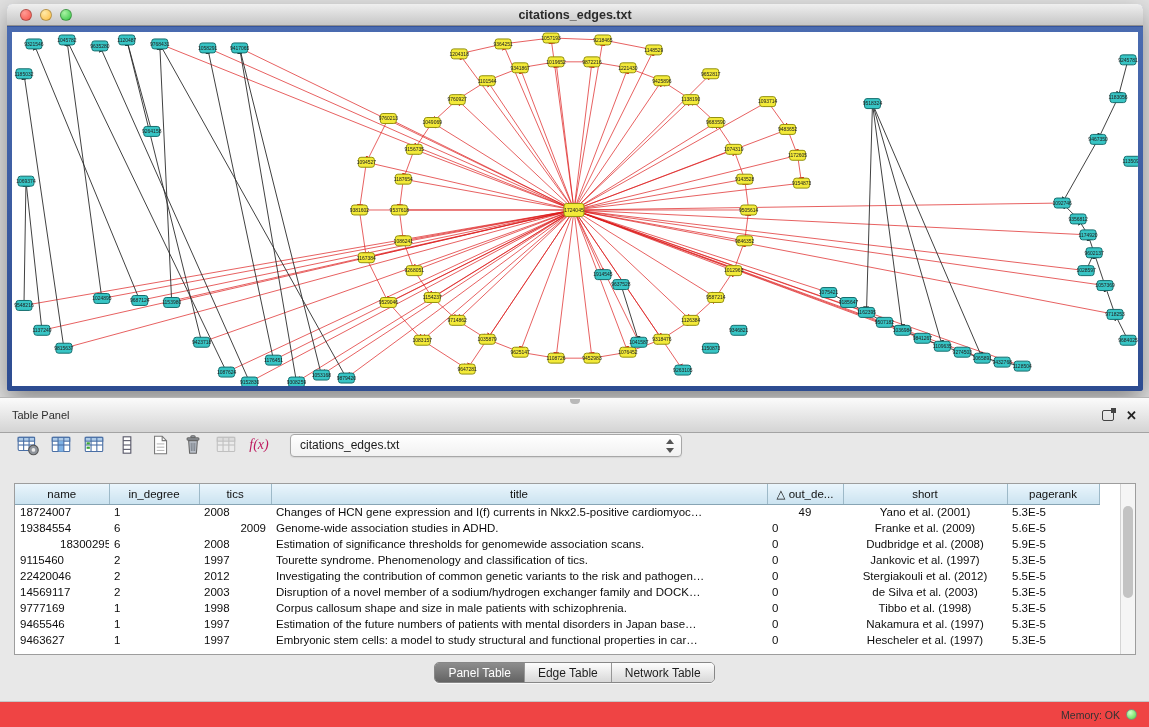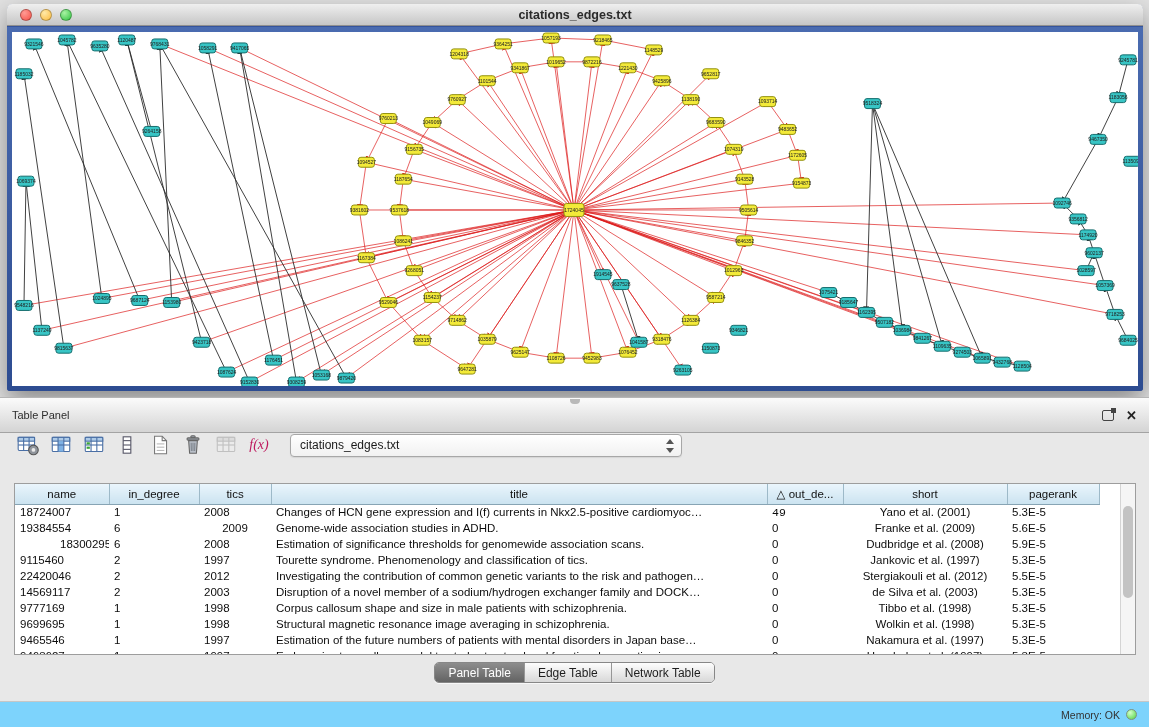--- a/index.html
+++ b/index.html
@@ -97,21 +97,21 @@
   .seg { display:flex; border:1px solid #878787; border-radius:5px; overflow:hidden; height:21px;
     box-shadow:0 1px 0 rgba(255,255,255,.7); }
   .seg-item { padding:0 13px; display:flex; align-items:center; font-size:12px; color:#1e1e1e;
     background:linear-gradient(#fdfdfd,#d8d8d8); border-left:1px solid #979797; }
   .seg-item:first-child { border-left:none; }
   .seg-item.selected { background:linear-gradient(#8d8d8d,#636363); color:#fff; }
 
   
   .statusbar {
     position:absolute; left:0; bottom:0; width:1149px; height:26px;
-    background:#7dd3fc; border-top:1px solid #c6c6c6;
+    background:#ef4444; border-top:1px solid #c6c6c6;
     display:flex; align-items:center; justify-content:flex-end; padding:0 12px; gap:6px;
     font-size:10.5px; color:#333;
   }
   .led { width:11px; height:11px; border-radius:50%; border:1px solid #7d917d;
     background:radial-gradient(circle at 35% 30%, #d2ffc9, #4fd43e); }
 </style>
 </head>
 <body>
 
 <div class="network-window">
@@ -813,28 +813,28 @@
             <th>short</th>
             <th>pagerank</th>
           </tr>
         </thead>
       <tbody id="tbl-body">
           <tr>
             <td style="text-align: left;">18724007</td>
             <td style="text-align: left;">1</td>
             <td style="text-align: left;">2008</td>
             <td style="text-align: left;">Changes of HCN gene expression and I(f) currents in Nkx2.5-positive cardiomyoc…</td>
-            <td style="text-align: left; font-family: Liberation Mono, monospace;">49</td>
+            <td style="text-align: center;">49</td>
             <td style="text-align: center;">Yano et al. (2001)</td>
             <td style="text-align: left;">5.3E-5</td>
           </tr>
           <tr>
             <td style="text-align: left;">19384554</td>
             <td style="text-align: left;">6</td>
-            <td style="text-align: center;">2009</td>
+            <td style="text-align: right;">2009</td>
             <td style="text-align: left;">Genome-wide association studies in ADHD.</td>
             <td style="text-align: left;">0</td>
             <td style="text-align: center;">Franke et al. (2009)</td>
             <td style="text-align: left;">5.6E-5</td>
           </tr>
           <tr>
             <td style="text-align: left; padding-left: 45px;">18300295</td>
             <td style="text-align: left;">6</td>
             <td style="text-align: left;">2008</td>
             <td style="text-align: left;">Estimation of significance thresholds for genomewide association scans.</td>
@@ -872,29 +872,20 @@
           <tr>
             <td style="text-align: left;">9777169</td>
             <td style="text-align: left;">1</td>
             <td style="text-align: left;">1998</td>
             <td style="text-align: left;">Corpus callosum shape and size in male patients with schizophrenia.</td>
             <td style="text-align: left;">0</td>
             <td style="text-align: center;">Tibbo et al. (1998)</td>
             <td style="text-align: left;">5.3E-5</td>
           </tr>
           <tr>
-            <td style="text-align: left;">9699695</td>
-            <td style="text-align: left;">1</td>
-            <td style="text-align: left;">1998</td>
-            <td style="text-align: left;">Structural magnetic resonance image averaging in schizophrenia.</td>
-            <td style="text-align: left;">0</td>
-            <td style="text-align: center;">Wolkin et al. (1998)</td>
-            <td style="text-align: left;">5.3E-5</td>
-          </tr>
-          <tr>
             <td style="text-align: left;">9465546</td>
             <td style="text-align: left;">1</td>
             <td style="text-align: left;">1997</td>
             <td style="text-align: left;">Estimation of the future numbers of patients with mental disorders in Japan base…</td>
             <td style="text-align: left;">0</td>
             <td style="text-align: center;">Nakamura et al. (1997)</td>
             <td style="text-align: left;">5.3E-5</td>
           </tr>
           <tr>
             <td style="text-align: left;">9463627</td>

